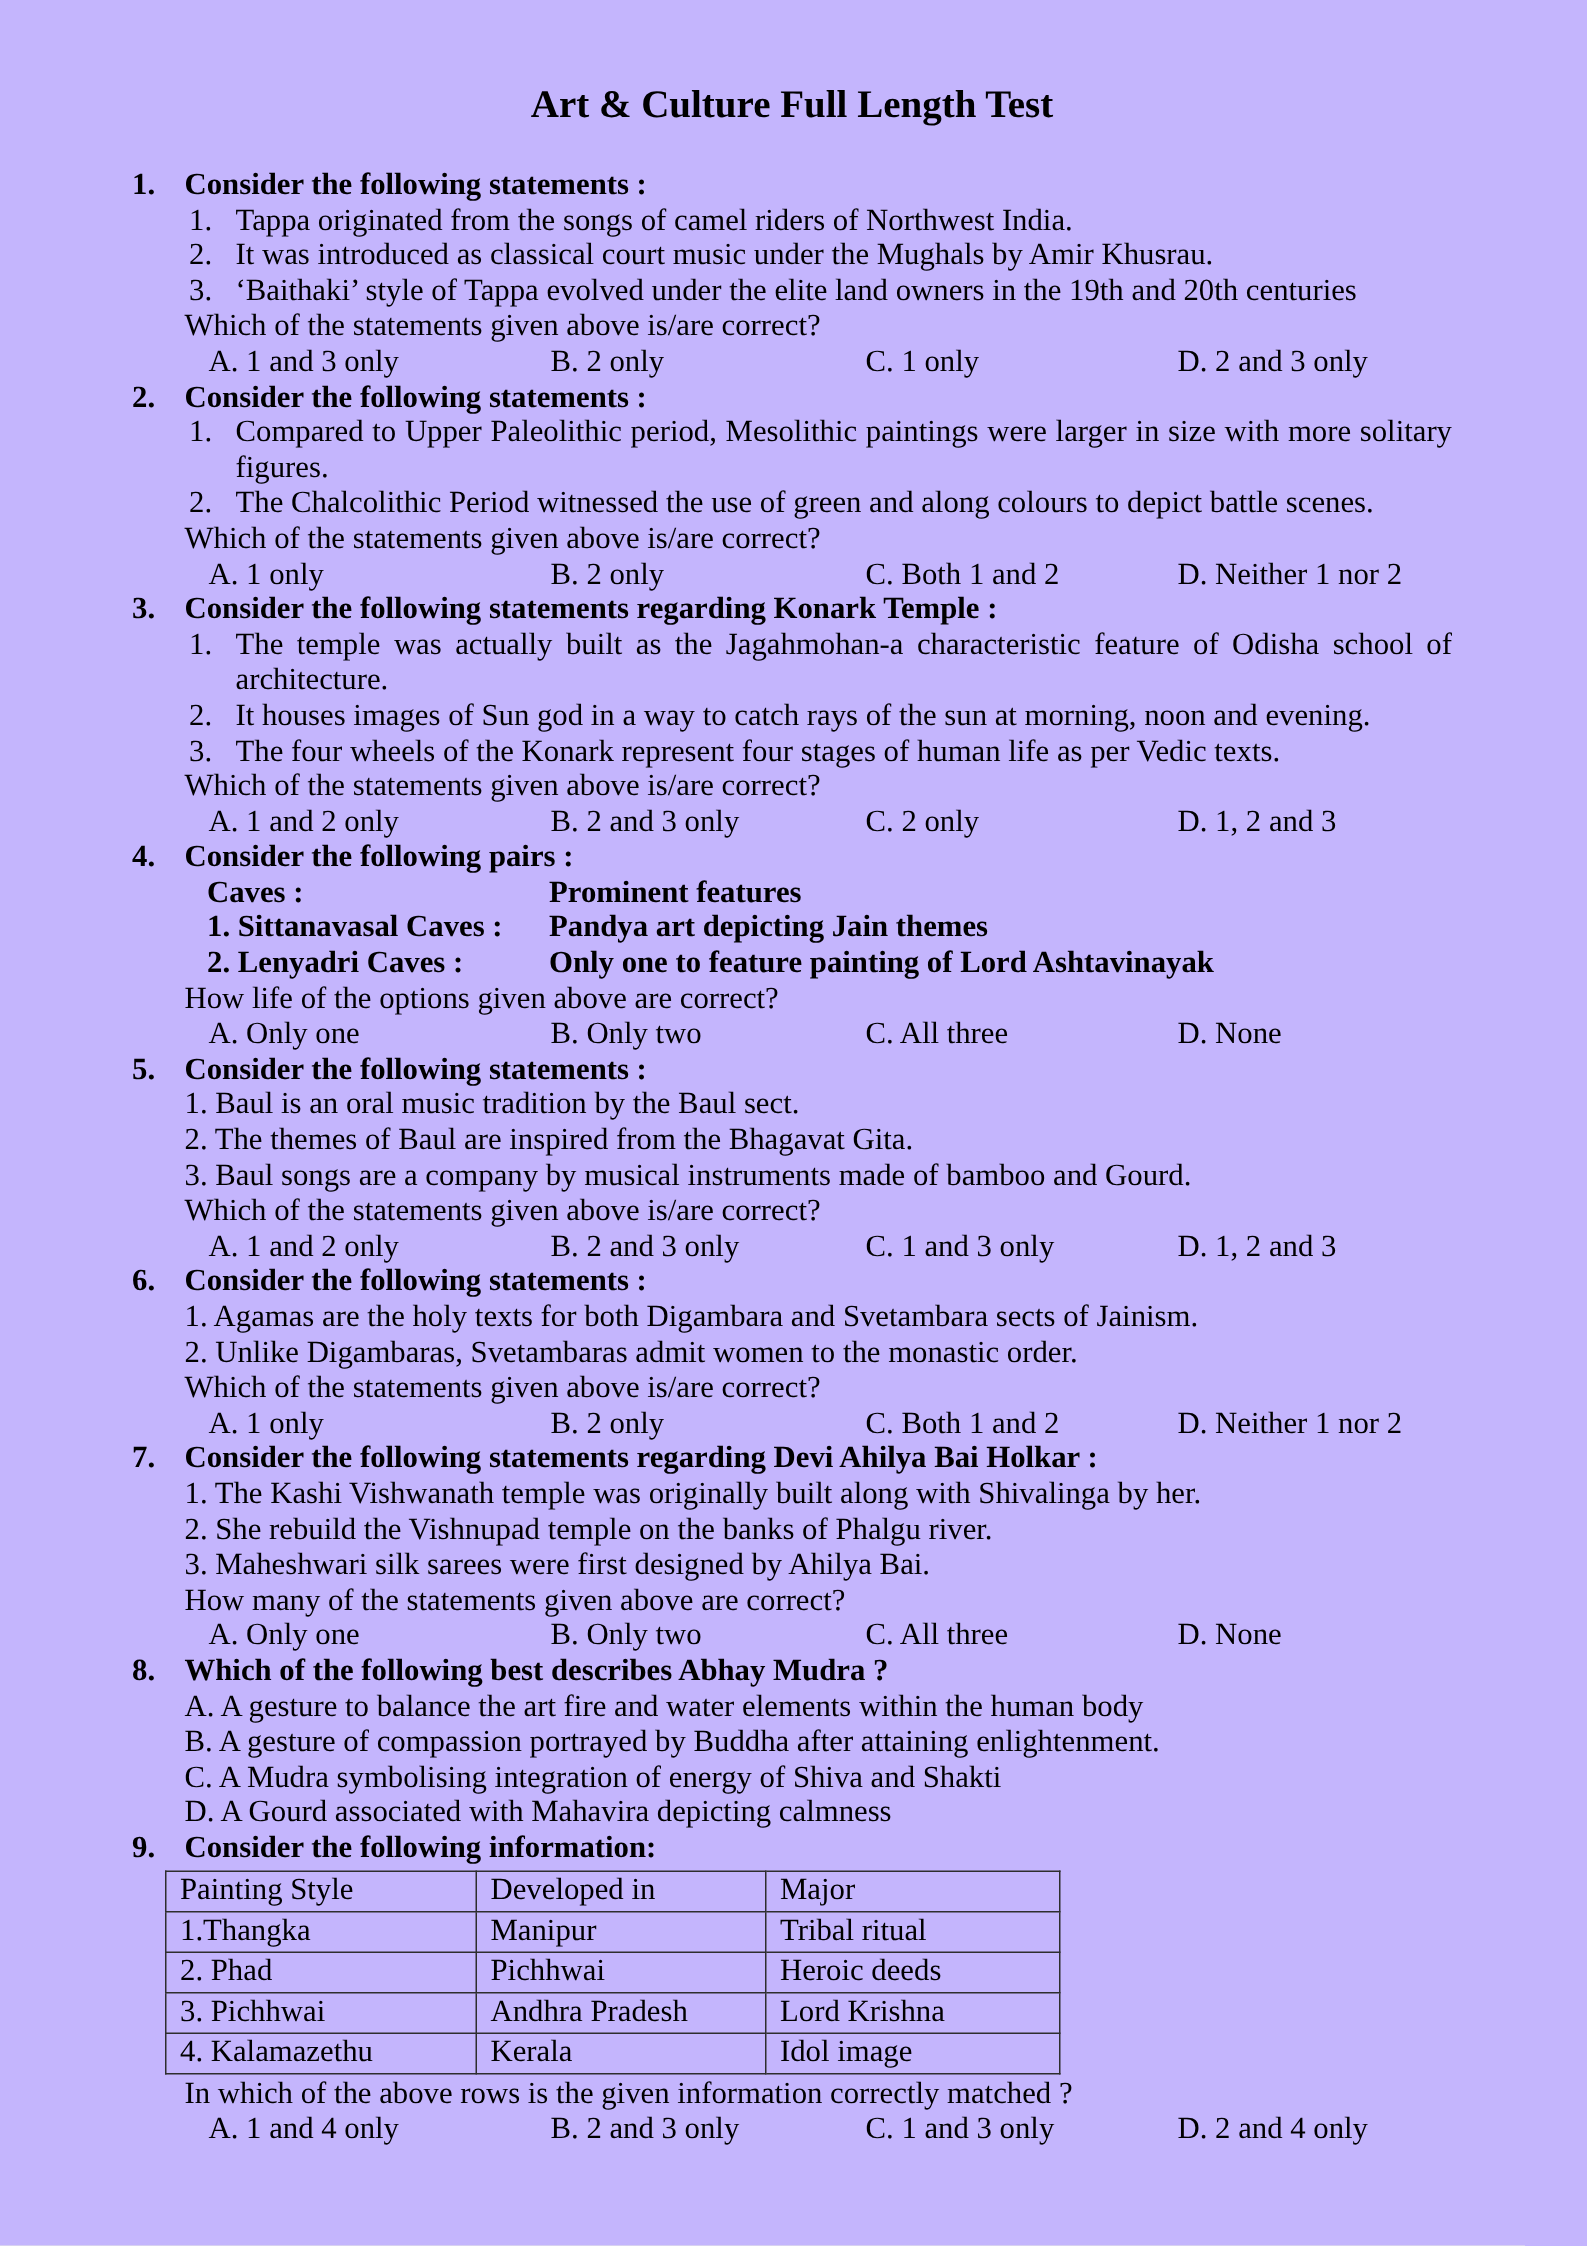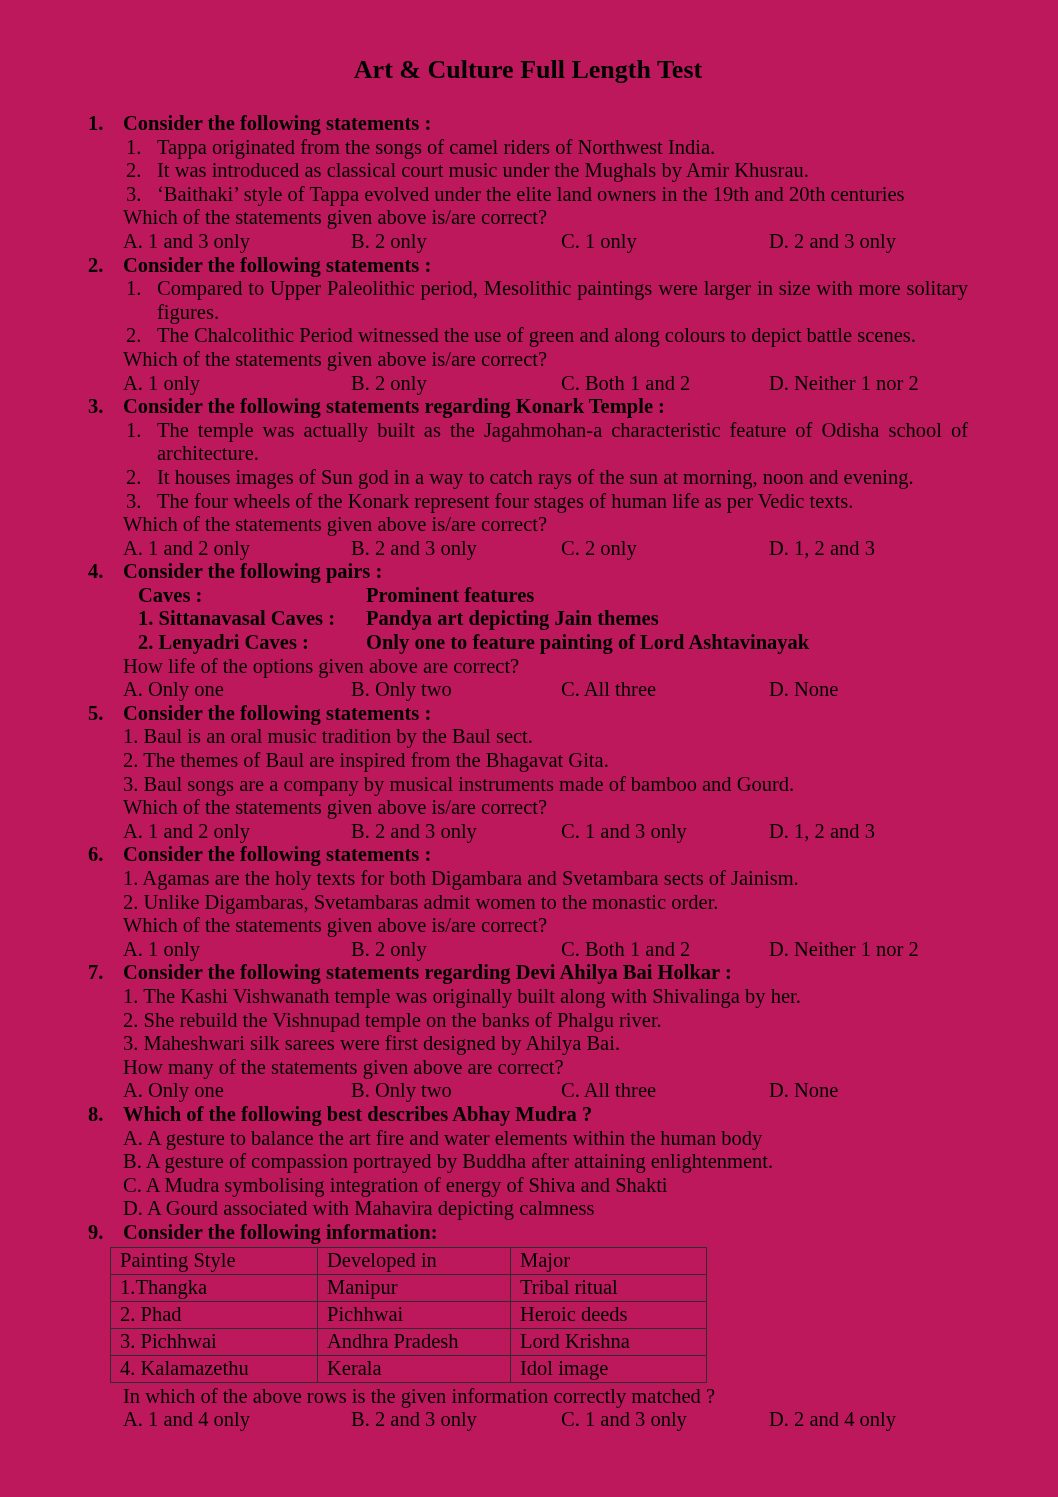--- a/index.html
+++ b/index.html
@@ -1,31 +1,31 @@
 <!DOCTYPE html>
 <html><head>
 <meta charset="utf-8">
 <style>
   html,body{margin:0;padding:0;background:#e8e8e8;}
   .page{
-    width:1058px;height:1497px;background:#be185d;color:#000;
+    width:1058px;height:1497px;background:#c4b5fd;color:#000;
     font-family:"Liberation Serif","DejaVu Serif",serif;
     font-size:20.5px;line-height:23.6px;
     box-sizing:border-box;padding:54px 90px 0 88px;
     margin:0 auto;overflow:hidden;
   }
   .title{font-weight:700;font-size:26px;line-height:32px;text-align:center;margin-bottom:26px;}
   .q{display:flex;align-items:flex-start;}
   .qnum{flex:0 0 35px;font-weight:700;}
   .qbody{flex:1;min-width:0;}
   .qheading{font-weight:700;}
   .stmt{display:flex;}
   .snum{flex:0 0 34px;padding-left:3px;box-sizing:border-box;}
   .stext{flex:1;min-width:0;text-align:justify;}
-  .opts{display:grid;grid-template-columns:228px 210px 208px 1fr;}
+  .opts{display:grid;grid-template-columns:228px 210px 208px 1fr;margin-left:16px;}
   .pair{display:flex;font-weight:700;}
   .pc1{flex:0 0 228px;margin-left:15px;}
   .pc2{flex:1;min-width:0;}
   .itable{border-collapse:collapse;margin:2px 0 2px -13px;table-layout:fixed;}
   .itable td{
     border:1.5px solid #2e2e2e;padding:0 9px;height:26px;
     overflow:hidden;white-space:nowrap;vertical-align:middle;
   }
   .c1{width:188px;margin-top:46px;}.c2{width:174px;}.c3{width:177px;}
 </style>

